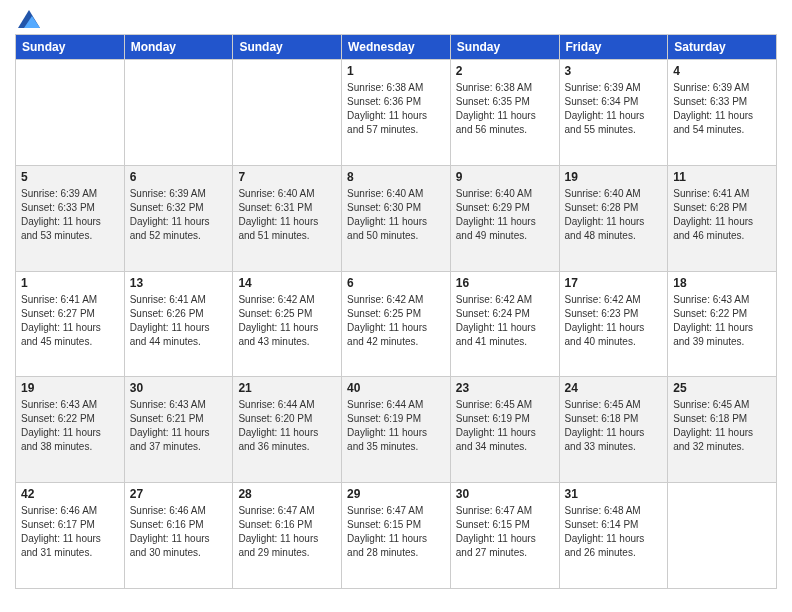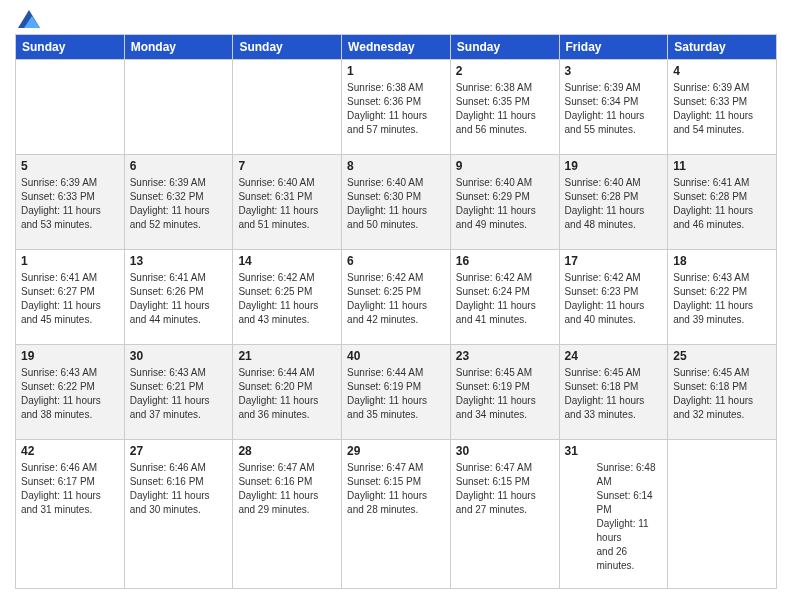--- a/index.html
+++ b/index.html
@@ -336,21 +336,21 @@
           </td>
           <td>
             <div class="day-number">30</div>
             <div class="day-info" style="white-space: pre-line;">Sunrise: 6:47 AM
 Sunset: 6:15 PM
 Daylight: 11 hours
 and 27 minutes.</div>
           </td>
           <td>
             <div class="day-number">31</div>
-            <div class="day-info" style="white-space: pre-line; margin-left: 32px;">Sunrise: 6:48 AM
+            <div class="day-info" style="white-space: pre-line;">Sunrise: 6:48 AM
 Sunset: 6:14 PM
 Daylight: 11 hours
 and 26 minutes.</div>
           </td>
           <td class="empty-cell"></td>
         </tr>
       </tbody>
   </table>
 </div>
 

